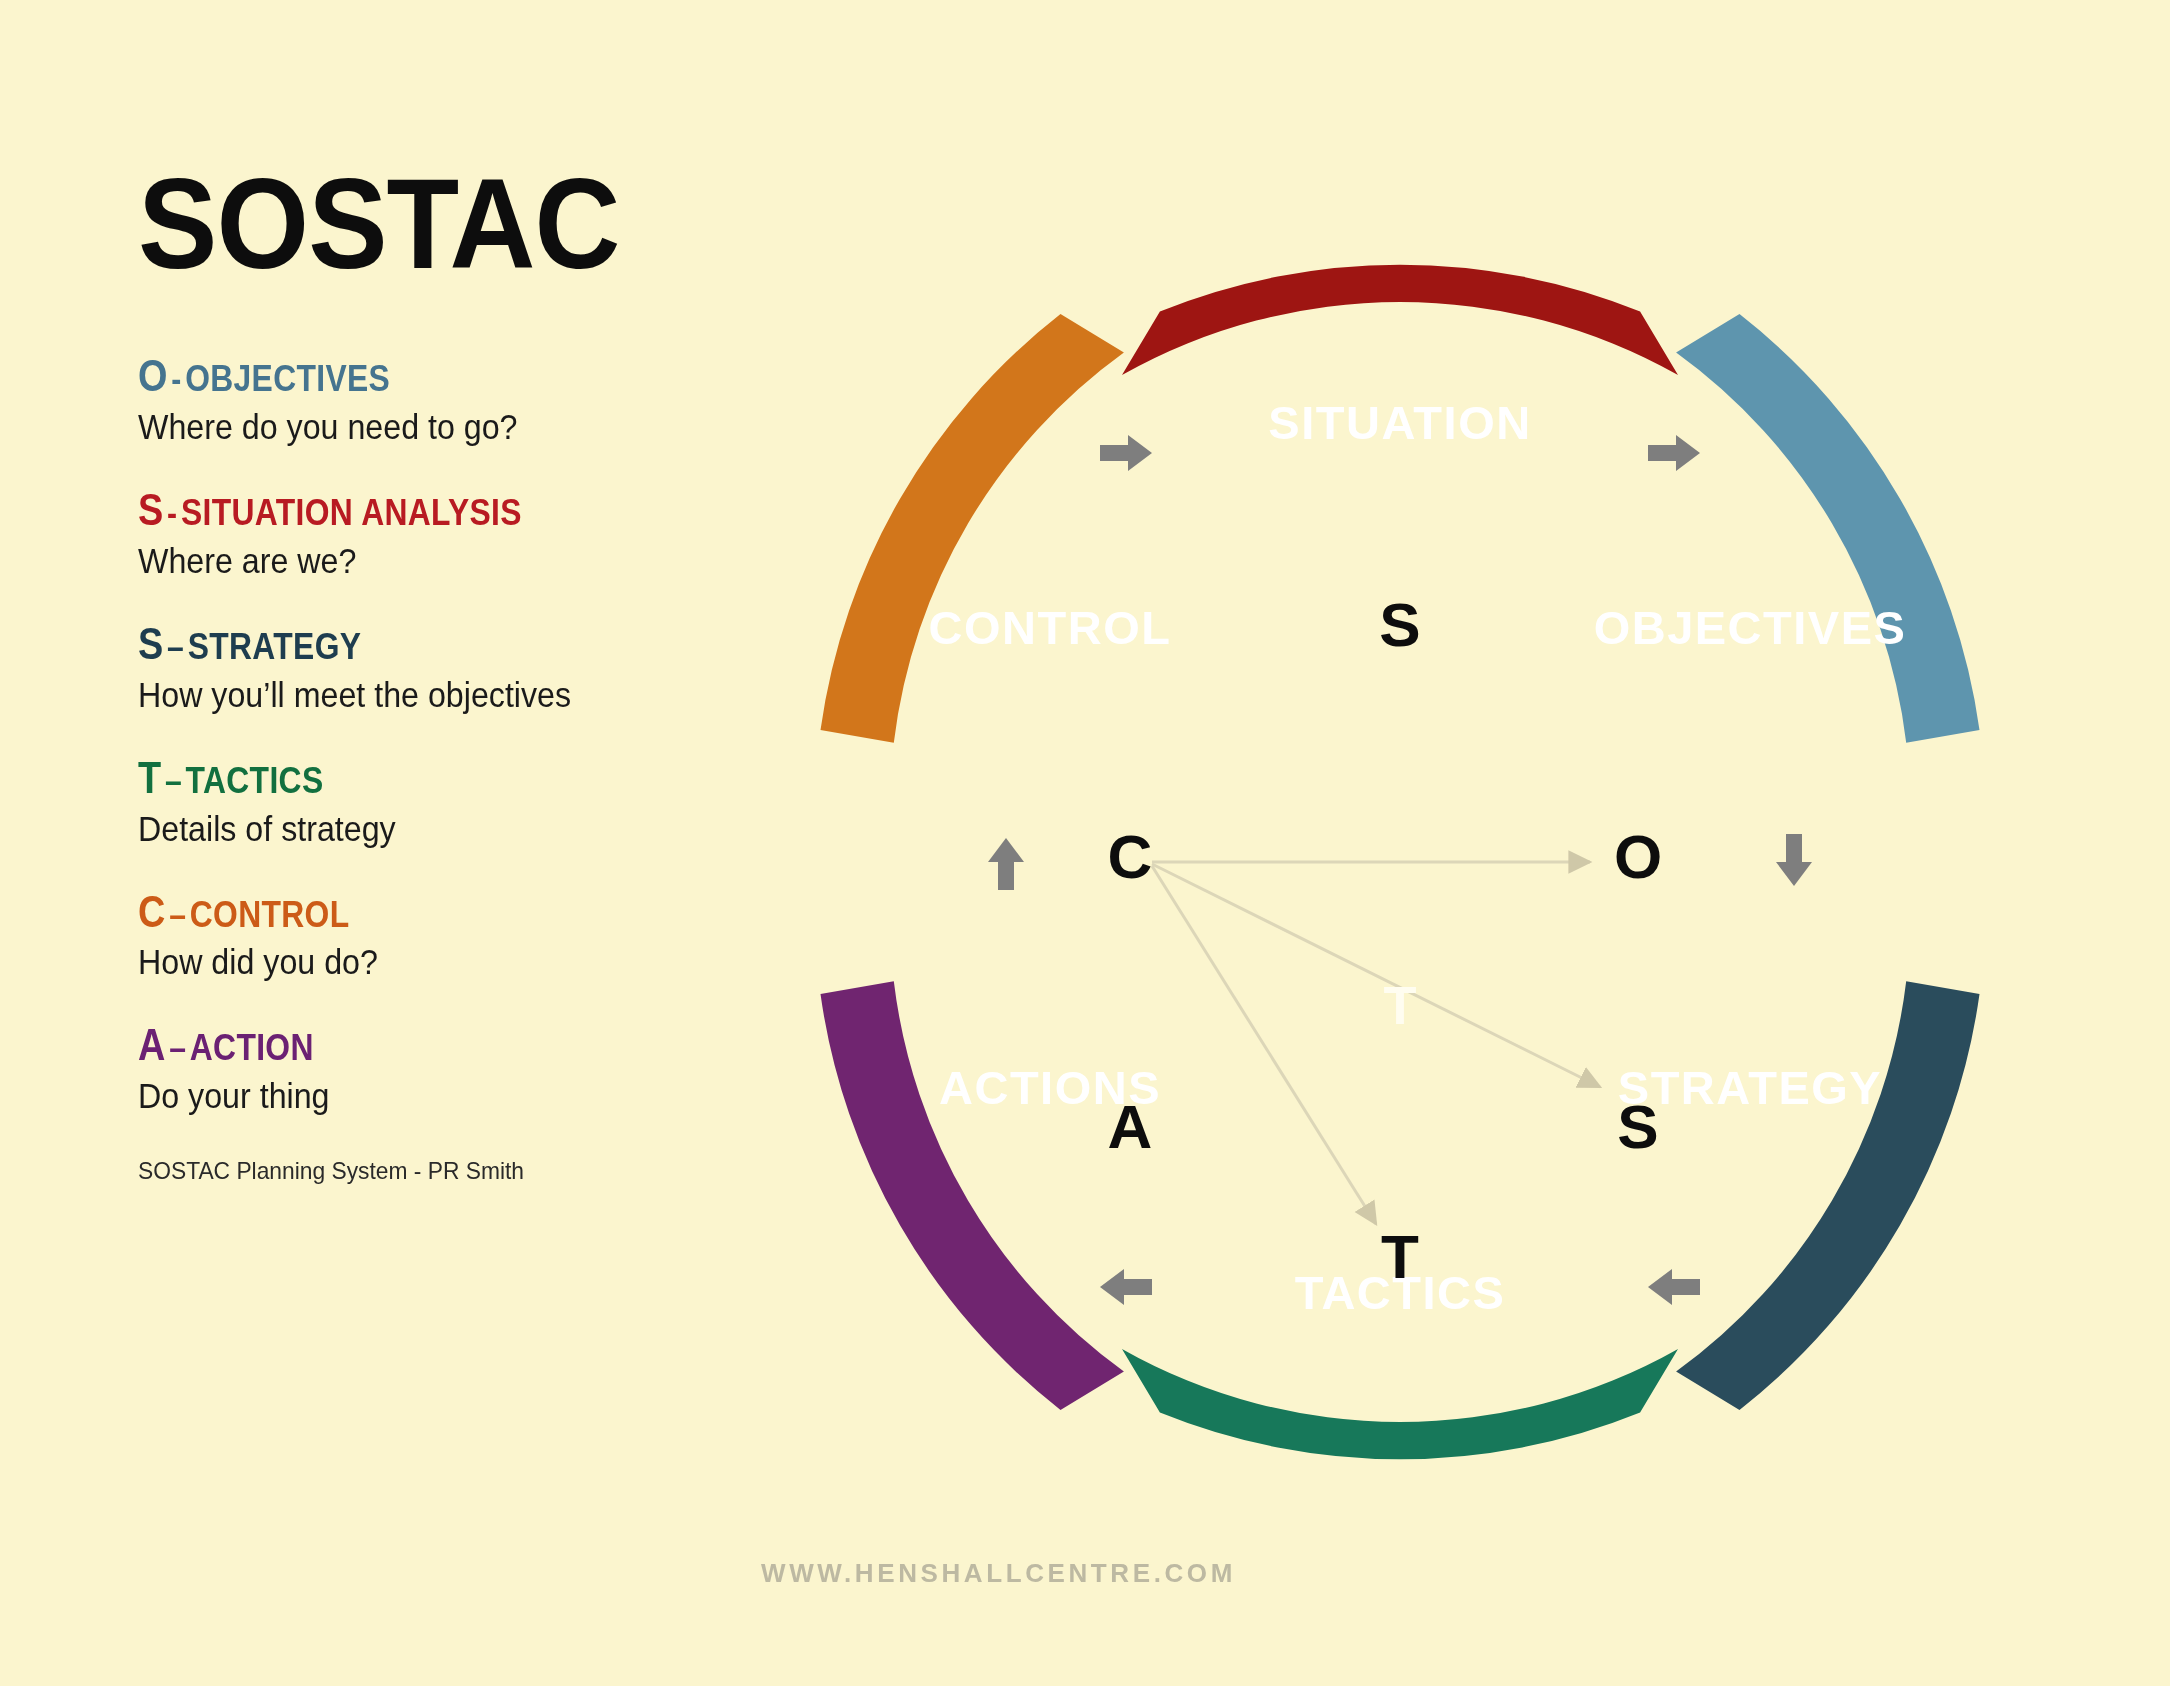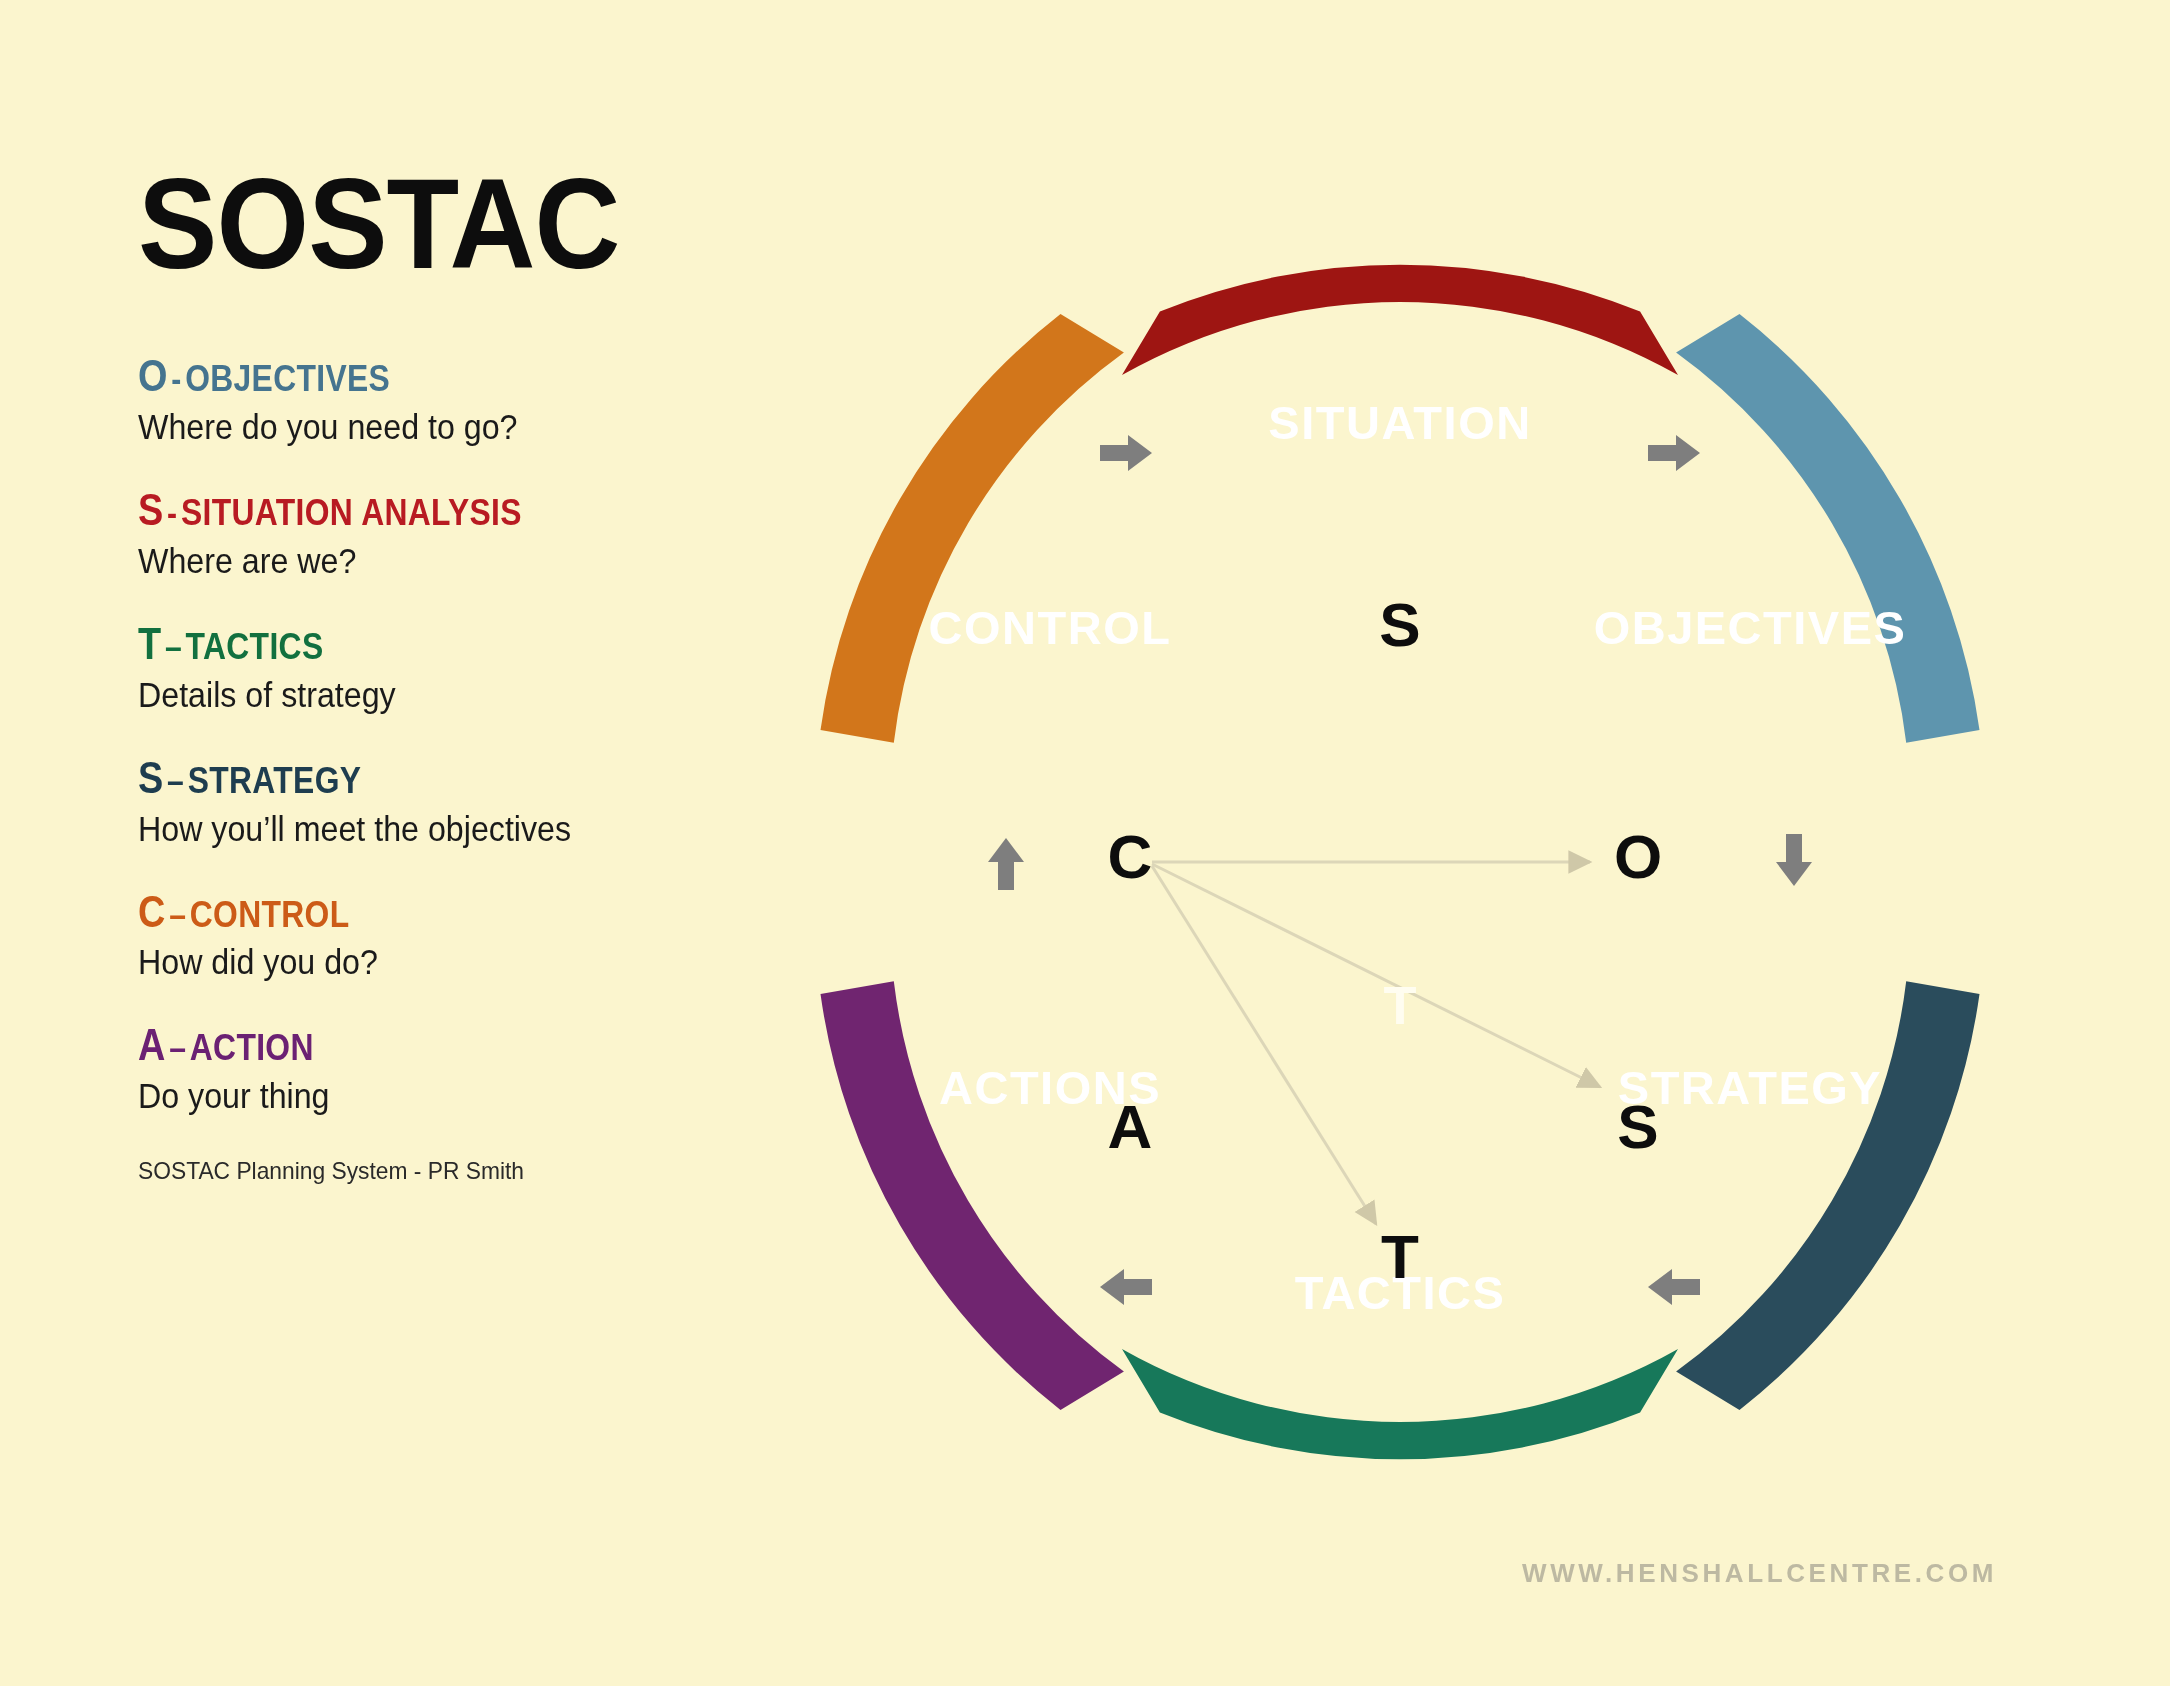--- a/index.html
+++ b/index.html
@@ -93,21 +93,21 @@
     text-anchor:middle;
     dominant-baseline:middle;
   }
 
   
   #site-footer {
     position:absolute;
     left:0;
     top:1558px;
     width:1997px;
-    text-align:right;
+    text-align:center;
     font-size:26px;
     font-weight:bold;
     letter-spacing:3.6px;
     color:#BDB9A2;
   }
 </style>
 </head>
 <body style="background: rgb(251, 245, 206);">
 
 <div id="legend-panel">
@@ -126,35 +126,35 @@
   <div class="legend-item">
     <div class="legend-head" style="color: rgb(184, 27, 34);">
       <span class="legend-letter">S</span>
       <span class="legend-sep">-</span>
       <span class="legend-word">SITUATION ANALYSIS</span>
     </div>
     <div class="legend-desc">Where are we?</div>
   </div>
 
   <div class="legend-item">
+    <div class="legend-head" style="color: rgb(30, 61, 79);">
+      <span class="legend-letter">S</span>
+      <span class="legend-sep">–</span>
+      <span class="legend-word">STRATEGY</span>
+    </div>
+    <div class="legend-desc">How you’ll meet the objectives</div>
+  </div>
+
+  <div class="legend-item">
     <div class="legend-head" style="color: rgb(18, 112, 63);">
       <span class="legend-letter">T</span>
       <span class="legend-sep">–</span>
       <span class="legend-word">TACTICS</span>
     </div>
     <div class="legend-desc">Details of strategy</div>
-  </div>
-
-  <div class="legend-item">
-    <div class="legend-head" style="color: rgb(30, 61, 79);">
-      <span class="legend-letter">S</span>
-      <span class="legend-sep">–</span>
-      <span class="legend-word">STRATEGY</span>
-    </div>
-    <div class="legend-desc">How you’ll meet the objectives</div>
   </div>
 
   <div class="legend-item">
     <div class="legend-head" style="color: rgb(204, 91, 23);">
       <span class="legend-letter">C</span>
       <span class="legend-sep">–</span>
       <span class="legend-word">CONTROL</span>
     </div>
     <div class="legend-desc">How did you do?</div>
   </div>

